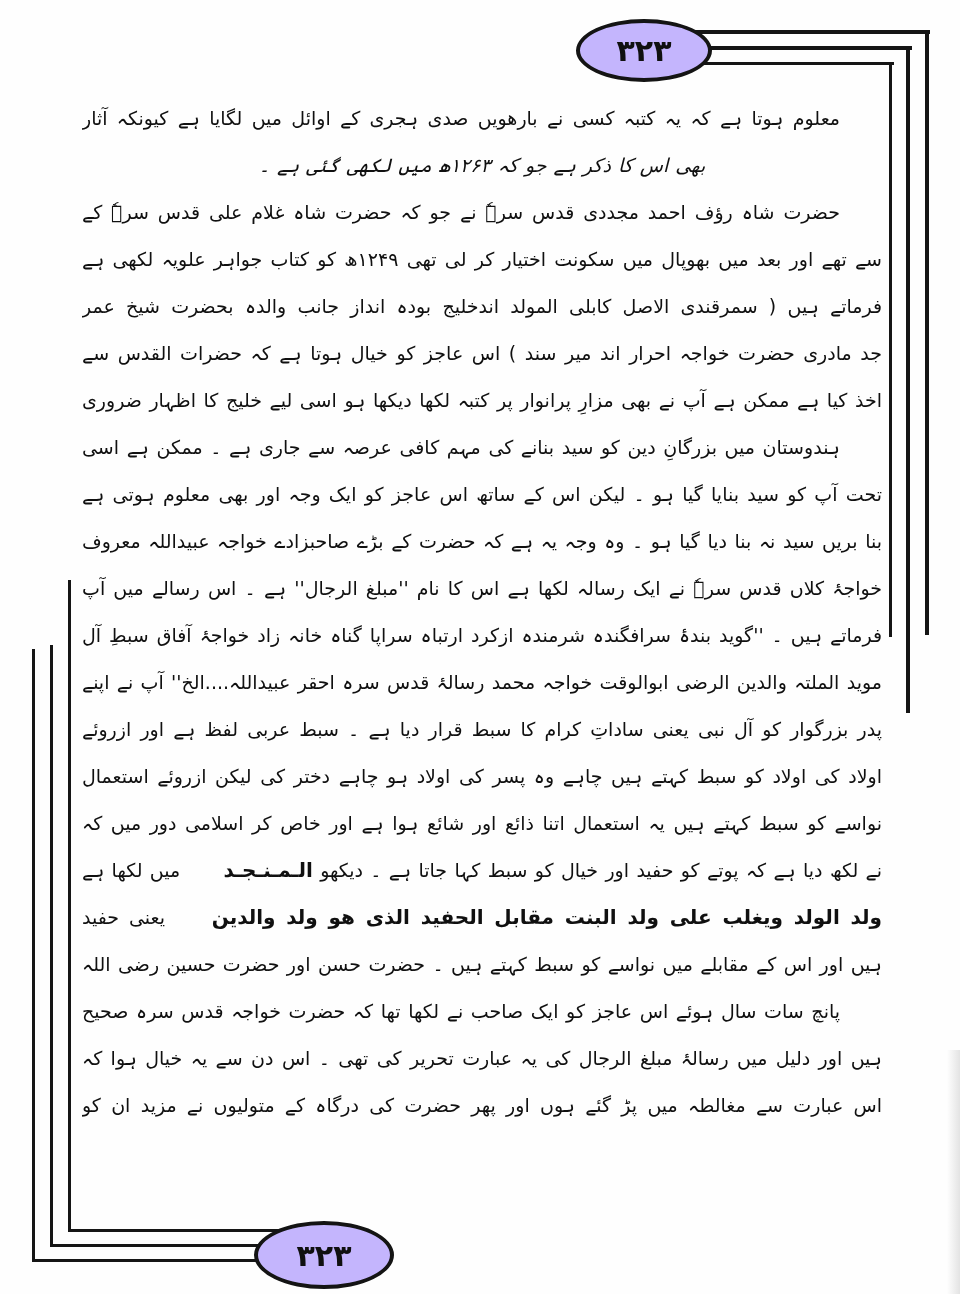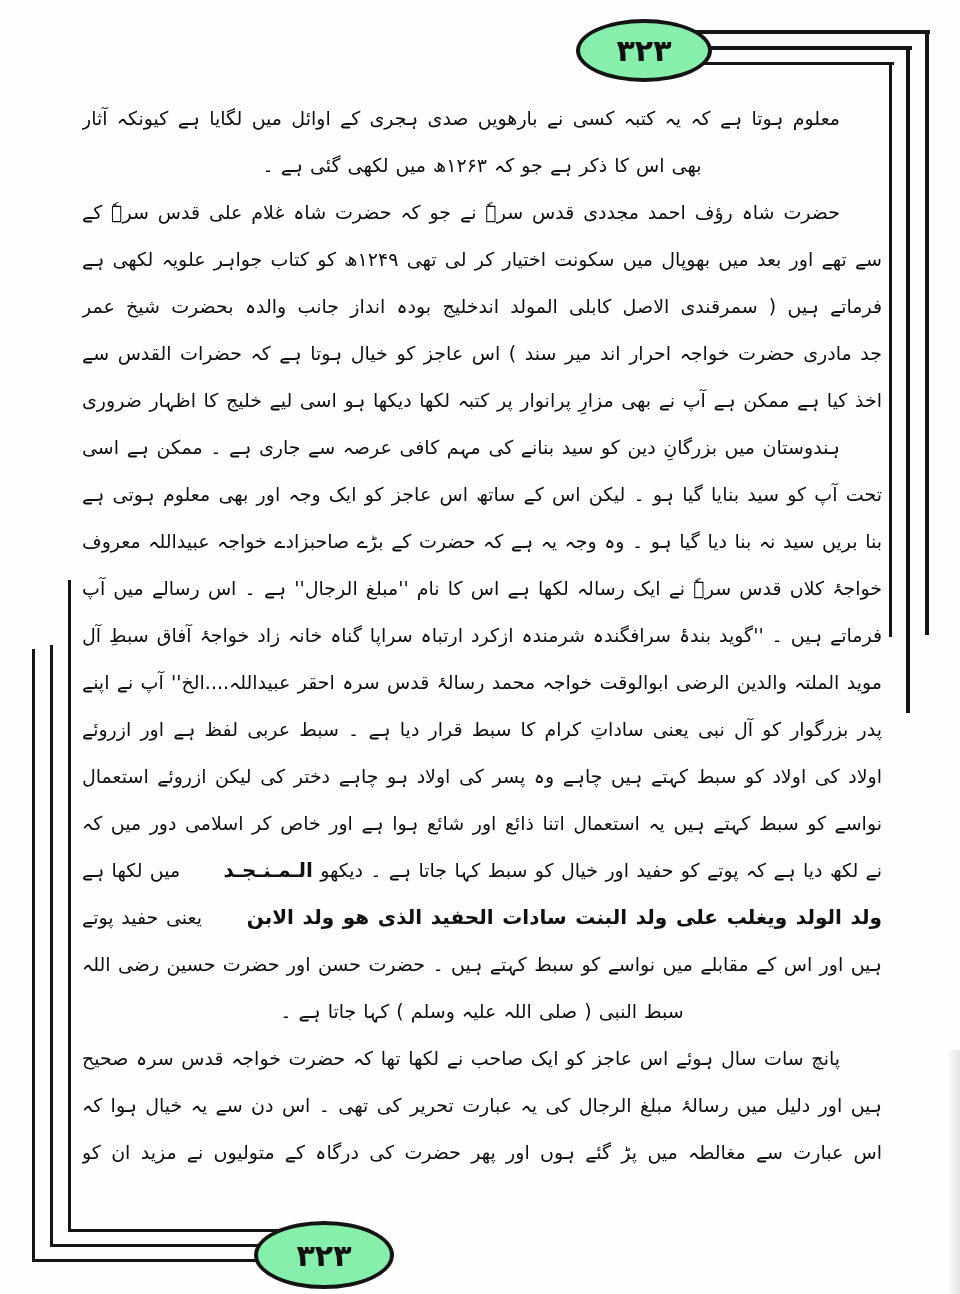--- a/index.html
+++ b/index.html
@@ -5,39 +5,39 @@
   html,body{margin:0;padding:0;}
   body{
     width:960px;height:1294px;position:relative;overflow:hidden;
     background:#fefefe;color:#101010;
     font-family:"DejaVu Sans",sans-serif;
   }
   
   .bline{position:absolute;background:#151515;z-index:1;}
   
   .cartouche{
-    position:absolute;z-index:3;background:#86efac;
+    position:absolute;z-index:3;background:#c4b5fd;
     border:4px solid #141414;border-radius:50%;
     display:flex;align-items:center;justify-content:center;
     font-weight:bold;font-size:30px;direction:rtl;
   }
   .cartouche.top{left:576px;top:19px;width:128px;height:55px;}
   .cartouche.bottom{left:254px;top:1221px;width:132px;height:60px;}
   
   #text-block{
     position:absolute;top:95px;left:82px;width:800px;z-index:2;
     direction:rtl;unicode-bidi:embed;
   }
   .para{margin:0;}
   .line{
     height:47px;line-height:47px;font-size:19px;overflow:hidden;
     text-align:justify;text-align-last:justify;
     word-spacing:1px;
   }
-  .line.center{text-align:left;text-align-last:center;}
+  .line.center{text-align:left;text-align-last:center;font-style:italic;}
   .line.first{text-indent:42px;}
   .line .bold{font-weight:bold;font-size:20px;margin-left:36px;}
   
   .scan-noise{
     position:absolute;right:0;top:1050px;width:13px;height:244px;z-index:0;
     background:linear-gradient(to left,#e3e3e3,rgba(255,255,255,0));
   }
 </style>
 </head>
 <body>
@@ -79,23 +79,22 @@
       <div class="line justify first"><span>ہندوستان میں بزرگانِ دین کو سید بنانے کی مہم کافی عرصہ سے جاری ہے ۔ ممکن ہے اسی جذبے کے</span></div>
       <div class="line justify"><span>تحت آپ کو سید بنایا گیا ہو ۔ لیکن اس کے ساتھ اس عاجز کو ایک وجہ اور بھی معلوم ہوتی ہے کہ کہیں حضرت کو</span></div>
       <div class="line justify"><span>بنا بریں سید نہ بنا دیا گیا ہو ۔ وہ وجہ یہ ہے کہ حضرت کے بڑے صاحبزادے خواجہ عبیداللہ معروف بہ</span></div>
       <div class="line justify"><span>خواجۂ کلاں قدس سرہٗ نے ایک رسالہ لکھا ہے اس کا نام ''مبلغ الرجال'' ہے ۔ اس رسالے میں آپ تحریر</span></div>
       <div class="line justify"><span>فرماتے ہیں ۔ ''گوید بندۂ سرافگندہ شرمندہ ازکرد ارتباہ سراپا گناہ خانہ زاد خواجۂ آفاق سبطِ آل النبی</span></div>
       <div class="line justify"><span>موید الملتہ والدین الرضی ابوالوقت خواجہ محمد رسالۂ قدس سرہ احقر عبیداللہ....الخ'' آپ نے اپنے</span></div>
       <div class="line justify"><span>پدر بزرگوار کو آل نبی یعنی ساداتِ کرام کا سبط قرار دیا ہے ۔ سبط عربی لفظ ہے اور ازروئے لغت عربی میں</span></div>
       <div class="line justify"><span>اولاد کی اولاد کو سبط کہتے ہیں چاہے وہ پسر کی اولاد ہو چاہے دختر کی لیکن ازروئے استعمال پوتے کو حفید اور</span></div>
       <div class="line justify"><span>نواسے کو سبط کہتے ہیں یہ استعمال اتنا ذائع اور شائع ہوا ہے اور خاص کر اسلامی دور میں کہ بعض اہلِ لغت</span></div>
       <div class="line justify"><span>نے لکھ دیا ہے کہ پوتے کو حفید اور خیال کو سبط کہا جاتا ہے ۔ دیکھو </span><span class="bold">الـمـنـجـد</span><span> میں لکھا ہے ۔ </span></div>
-      <div class="line justify"><span class="bold">ولد الولد ویغلب علی ولد البنت سادات الحفید الذی ھو ولد الابن </span><span>یعنی حفید پوتے کو کہتے</span></div>
+      <div class="line justify"><span class="bold">ولد الولد ویغلب علی ولد البنت مقابل الحفید الذی ھو ولد والدین </span><span>یعنی حفید پوتے کو کہتے</span></div>
       <div class="line justify"><span>ہیں اور اس کے مقابلے میں نواسے کو سبط کہتے ہیں ۔ حضرت حسن اور حضرت حسین رضی اللہ تعالیٰ عنہما کو</span></div>
-      <div class="line center"><span>سبط النبی ( صلی اللہ علیہ وسلم ) کہا جاتا ہے ۔</span></div>
     </div>
     <div class="para">
       <div class="line justify first"><span>پانچ سات سال ہوئے اس عاجز کو ایک صاحب نے لکھا تھا کہ حضرت خواجہ قدس سرہ صحیح النسب سید</span></div>
       <div class="line justify"><span>ہیں اور دلیل میں رسالۂ مبلغ الرجال کی یہ عبارت تحریر کی تھی ۔ اس دن سے یہ خیال ہوا کہ ممکن ہے بعض افراد</span></div>
       <div class="line justify"><span>اس عبارت سے مغالطہ میں پڑ گئے ہوں اور پھر حضرت کی درگاہ کے متولیوں نے مزید ان کو مغالطہ میں ڈال</span></div>
     </div>
   </div>
 
 <div class="scan-noise"></div>
 

